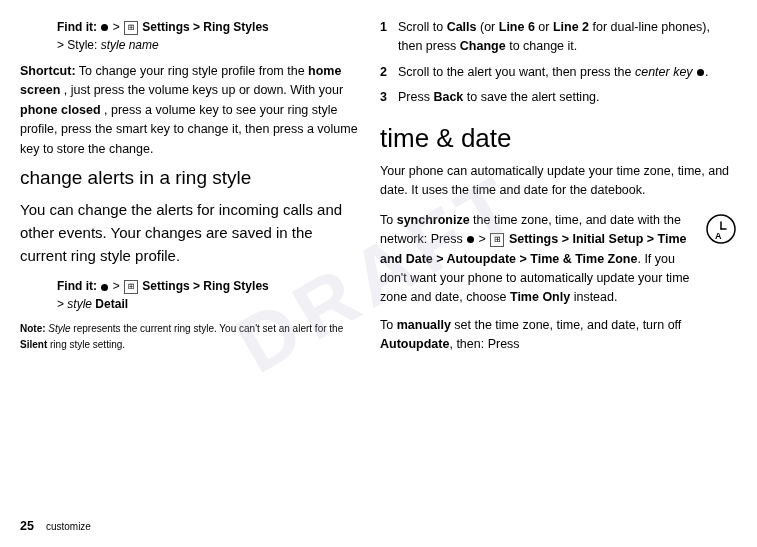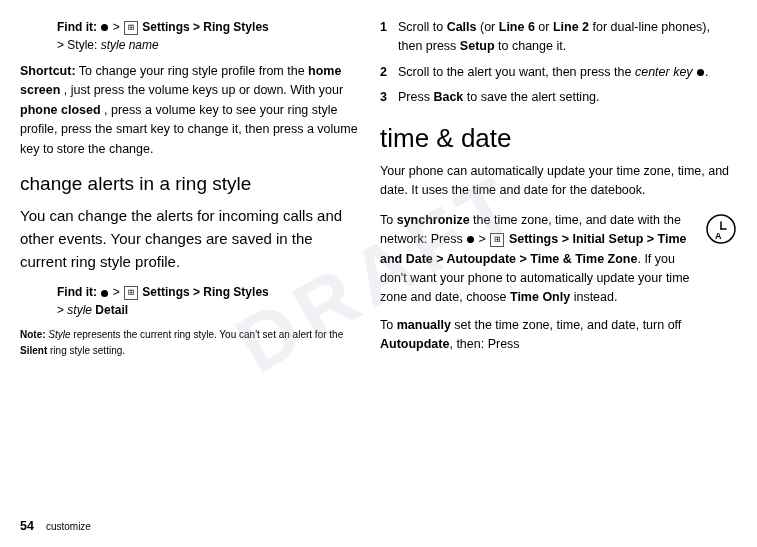--- a/index.html
+++ b/index.html
@@ -44,21 +44,21 @@
       font-size: 12px;
       line-height: 1.5;
       margin-bottom: 8px;
       margin-left: 37px;
     }
     .find-it-line .bold { font-weight: bold; }
     .find-it-line .italic { font-style: italic; }
     .shortcut-para {
       font-size: 12.5px;
       line-height: 1.55;
-      margin-bottom: 14px;
+      margin-bottom: 8px;
     }
     .shortcut-para .bold { font-weight: bold; }
     .section-heading {
       font-size: 19px;
       font-weight: normal;
       color: #000000;
       margin-bottom: 8px;
       line-height: 1.2;
     }
     .body-para {
@@ -207,21 +207,21 @@
       <span> ring style setting.</span>
     </p>
 
   </div>
 
   <div class="right-column">
 
     <ol class="numbered-list">
       <li>
         <span class="num">1</span>
-        <span>Scroll to <span class="bold">Calls</span> (or <span class="bold">Line 6</span> or <span class="bold">Line 2</span> for dual-line phones), then press <span class="bold">Setup</span> to change it.</span>
+        <span>Scroll to <span class="bold">Calls</span> (or <span class="bold">Line 6</span> or <span class="bold">Line 2</span> for dual-line phones), then press <span class="bold">Change</span> to change it.</span>
       </li>
       <li>
         <span class="num">2</span>
         <span>Scroll to the alert you want, then press the <span class="italic">center key</span> <span class="bullet-dot"></span>.</span>
       </li>
       <li>
         <span class="num">3</span>
         <span>Press <span class="bold">Back</span> to save the alert setting.</span>
       </li>
     </ol>
@@ -248,17 +248,17 @@
       </svg>
     </div>
 
     <p class="right-body">
       To <span class="bold">manually</span> set the time zone, time, and date, turn off <span class="bold">Autoupdate</span>, then: Press
     </p>
 
   </div>
 
   <div class="page-footer">
-    <span class="page-number">54</span>
+    <span class="page-number">25</span>
     <span class="page-label">customize</span>
   </div>
 
 </div>
 
 </body></html>

